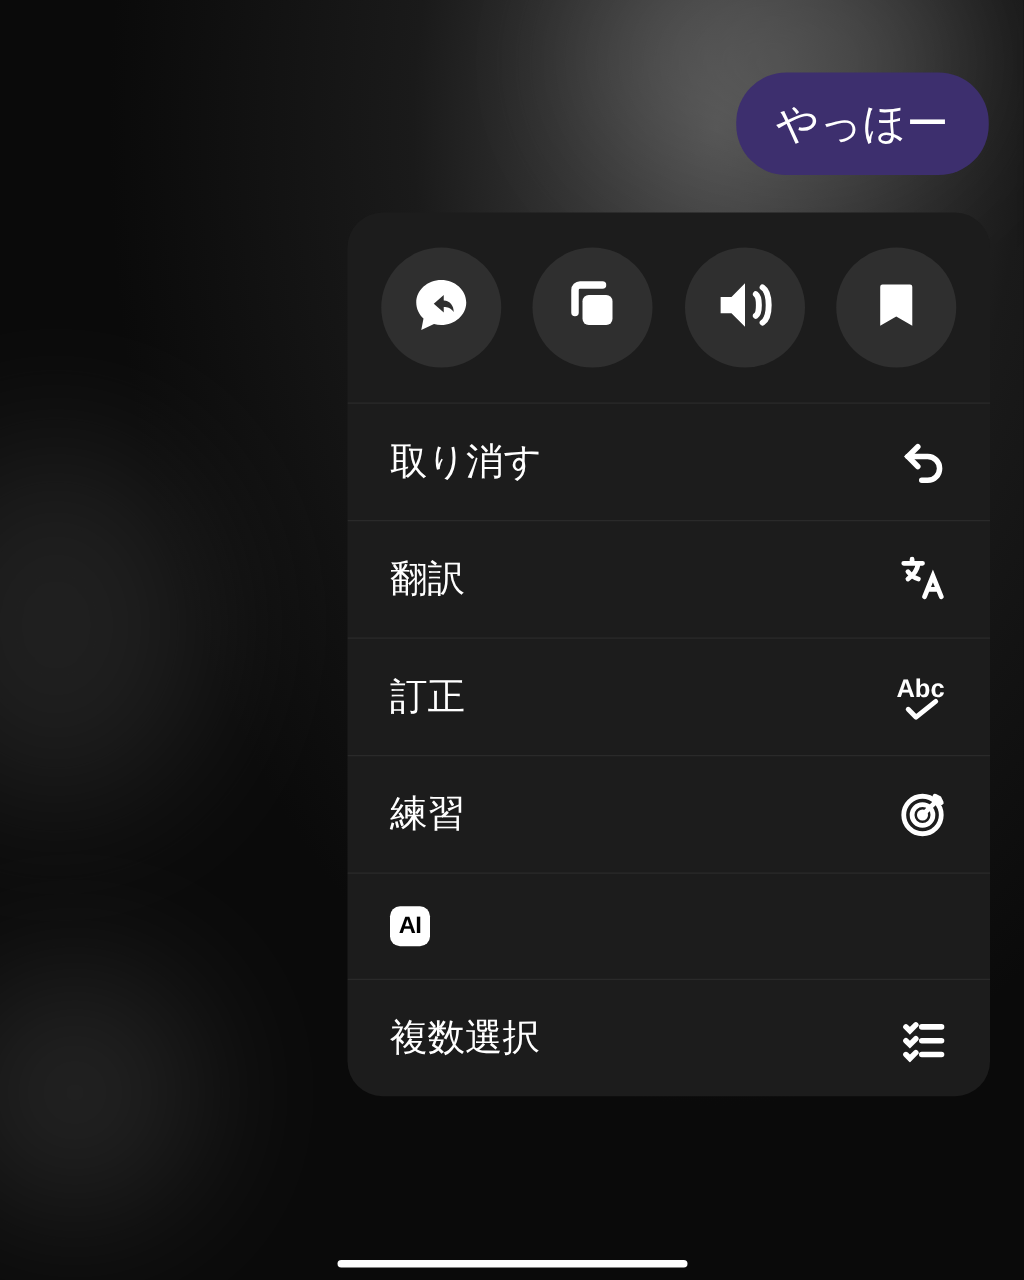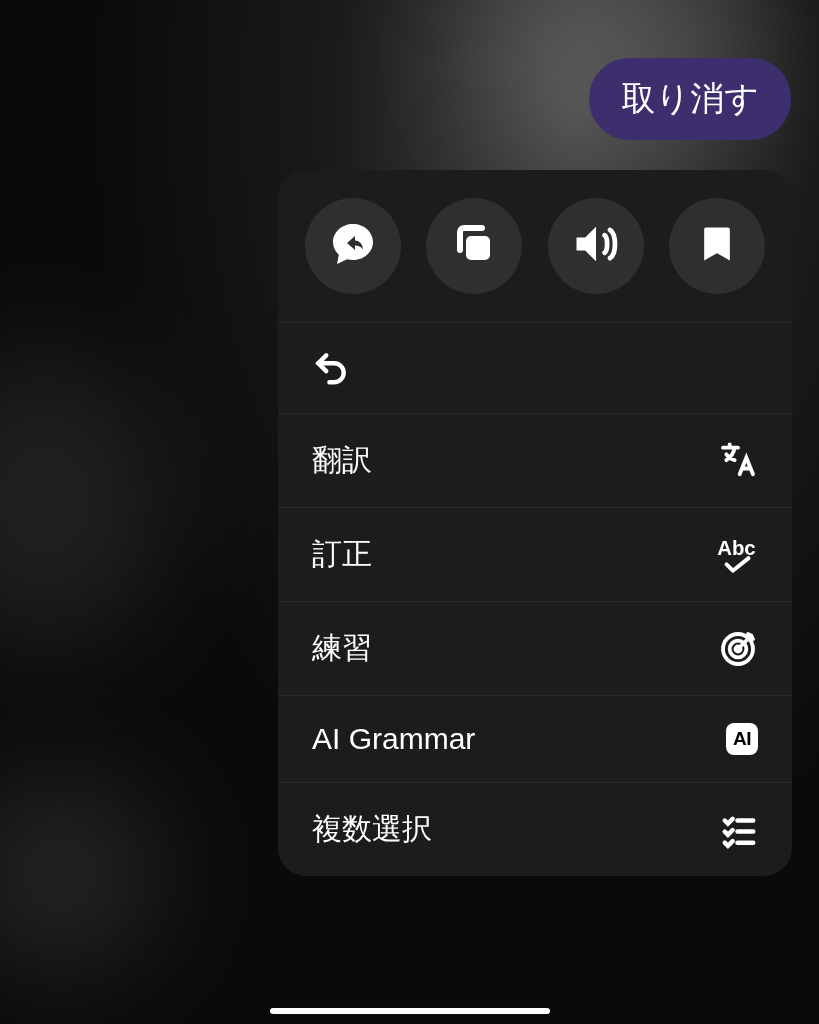--- a/index.html
+++ b/index.html
@@ -105,21 +105,21 @@
     }
   </style>
 </head>
 <body>
 
 <div class="glow glow1"></div>
 <div class="glow glow2"></div>
 <div class="glow glow3"></div>
 
 <div class="chat-bubble">
-  <span>取り消す</span>
+  <span>やっほー</span>
 </div>
 
 <div class="context-menu">
 
   <div class="top-actions">
     <div class="icon-button">
       <span>
         <svg width="48" height="48" viewBox="0 0 24 24" fill="#fff">
           <path d="M12 2C6.48 2 2 6.03 2 11c0 2.5 1.1 4.76 2.9 6.4L4 22l5.1-2.4c.93.26 1.9.4 2.9.4 5.52 0 10-4.03 10-9S17.52 2 12 2z"></path>
           <path d="M13 8l-4 3.5 4 3.5v-2.2c1.5 0 3 .5 4 2 0-2.5-1.5-4.5-4-4.6V8z" fill="#2f2f2f"></path>
@@ -145,20 +145,21 @@
     <div class="icon-button">
       <span>
         <svg width="44" height="44" viewBox="0 0 24 24" fill="#fff">
           <path d="M6 3h12a1 1 0 011 1v17l-7-4-7 4V4a1 1 0 011-1z"></path>
         </svg>
       </span>
     </div>
   </div>
 
   <div class="menu-item">
+    <span class="menu-label">取り消す</span>
     <span class="menu-icon">
       <svg width="38" height="38" viewBox="0 0 24 24" fill="none" stroke="#fff" stroke-width="2.8" stroke-linecap="round">
         <path d="M9 14L4 9l5-5"></path>
         <path d="M4 9h10a6 6 0 016 6v0a6 6 0 01-6 6h-3"></path>
       </svg>
     </span>
   </div>
 
   <div class="menu-item">
     <span class="menu-label">翻訳</span>
@@ -187,21 +188,20 @@
         <circle cx="12" cy="12" r="9"></circle>
         <circle cx="12" cy="12" r="5"></circle>
         <circle cx="12" cy="12" r="1.5" fill="#fff"></circle>
         <path d="M12 12L20 4M18 3l2 1 1 2" stroke-linecap="round"></path>
       </svg>
     </span>
   </div>
 
 
   <div class="menu-item">
-    <span class="menu-label">AI Grammar</span>
     <span class="menu-icon">
       <span class="ai-badge">AI</span>
     </span>
   </div>
 
   <div class="menu-item">
     <span class="menu-label">複数選択</span>
     <span class="menu-icon">
       <svg width="38" height="38" viewBox="0 0 24 24" fill="none" stroke="#fff" stroke-width="2.8" stroke-linecap="round">
         <path d="M3 6l2 2 3-3M11 6h10"></path>

